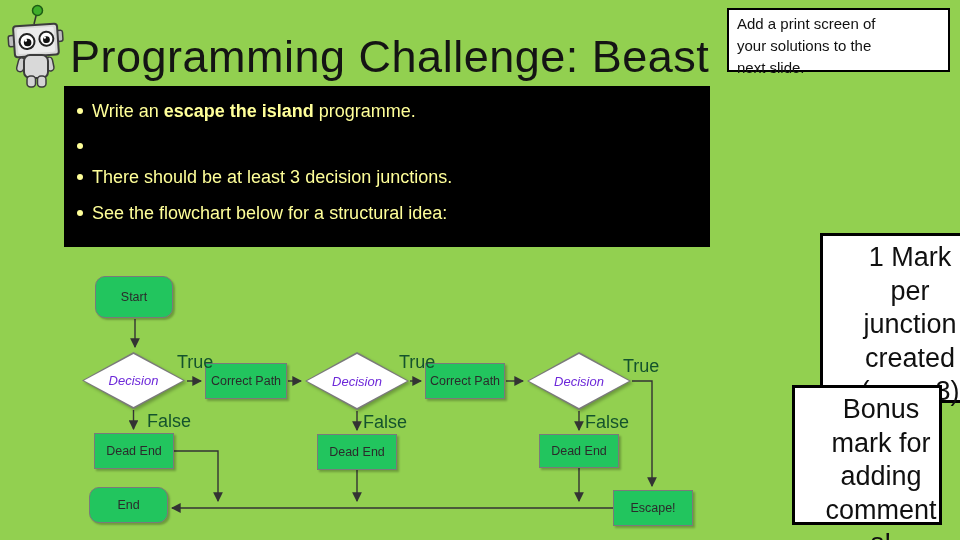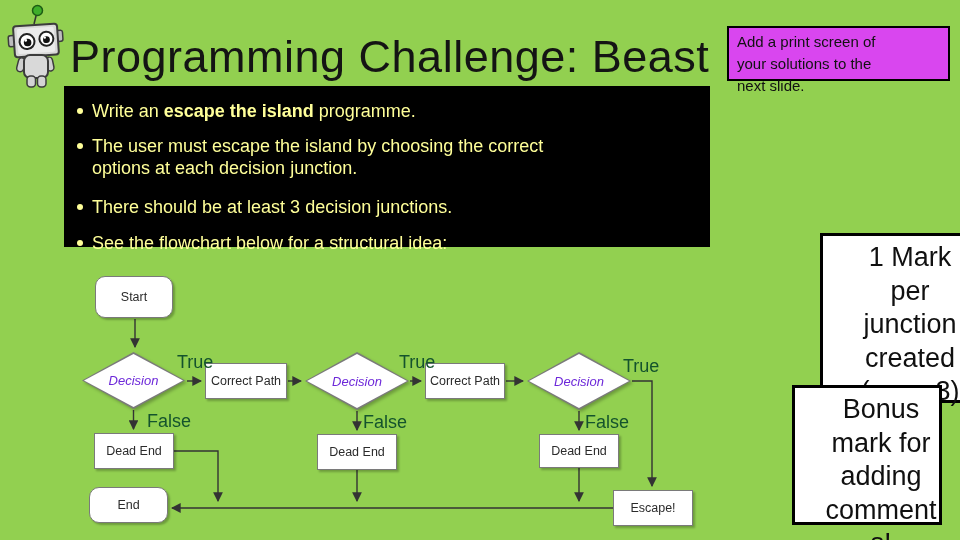--- a/index.html
+++ b/index.html
@@ -10,40 +10,40 @@
   }
   
   .title{
     position:absolute;left:70px;top:31px;z-index:1;
     font-size:45px;letter-spacing:.5px;color:#141414;white-space:nowrap;
   }
   
   .robot{position:absolute;left:4px;top:3px;z-index:2;}
   
   .note-box{
-    position:absolute;left:727px;top:8px;width:223px;height:55px;z-index:6;
-    background:#d946ef;border:2px solid #000;padding:3px 8px;
-    font-size:15px;line-height:22px;color:#111;margin-top:18px;
+    position:absolute;left:727px;top:8px;width:223px;height:64px;z-index:6;
+    background:#ffffff;border:2px solid #000;padding:3px 8px;
+    font-size:15px;line-height:22px;color:#111;
   }
   
   .panel{
     position:absolute;left:64px;top:86px;width:646px;height:161px;z-index:1;
     background:#000;padding:14px 10px 0 13px;
   }
   .bullet-item{display:flex;margin-bottom:13px;}
   .bullet-item.m17{margin-bottom:17px;}
   .bullet-item.m14{margin-bottom:14px;}
   .dot{flex:0 0 auto;width:6px;height:6px;border-radius:50%;background:#FFFF99;margin:8px 9px 0 0;}
   .bt{max-width:500px;font-size:18px;line-height:22px;color:#FFFF99;}
   .bt b{font-weight:700;}
   
   .fc-layer{position:absolute;left:0;top:0;width:960px;height:540px;z-index:2;}
   .connectors{position:absolute;left:0;top:0;}
   .node{
-    position:absolute;background:#ffffff;border:1px solid #7a7a7a;
+    position:absolute;background:#22c55e;border:1px solid #7a7a7a;
     box-shadow:2px 2px 2px rgba(0,0,0,.25);
     display:flex;align-items:center;justify-content:center;
     font-size:12.5px;color:#2b2b2b;text-align:center;
   }
   .rounded{border-radius:10px;}
   .diamond{position:absolute;filter:drop-shadow(2px 2px 1.5px rgba(0,0,0,.25));}
   .diamond .outer{position:absolute;inset:0;background:#7a7a7a;
     clip-path:polygon(50% 0,100% 50%,50% 100%,0 50%);}
   .diamond .inner{position:absolute;inset:2px;background:#fff;
     clip-path:polygon(50% 0,100% 50%,50% 100%,0 50%);}
@@ -98,21 +98,20 @@
     <div>next slide.</div>
   </div>
 
   <div class="panel">
     <div class="bullet-item">
       <span class="dot"></span>
       <div class="bt"><span>Write an </span><b>escape the island</b><span> programme.</span></div>
     </div>
     <div class="bullet-item m17">
       <span class="dot"></span>
-      <div class="bt">The user must escape the island by choosing the correct options at each decision junction.</div>
     </div>
     <div class="bullet-item m14">
       <span class="dot"></span>
       <div class="bt">There should be at least 3 decision junctions.</div>
     </div>
     <div class="bullet-item">
       <span class="dot"></span>
       <div class="bt">See the flowchart below for a structural idea:</div>
     </div>
   </div>

